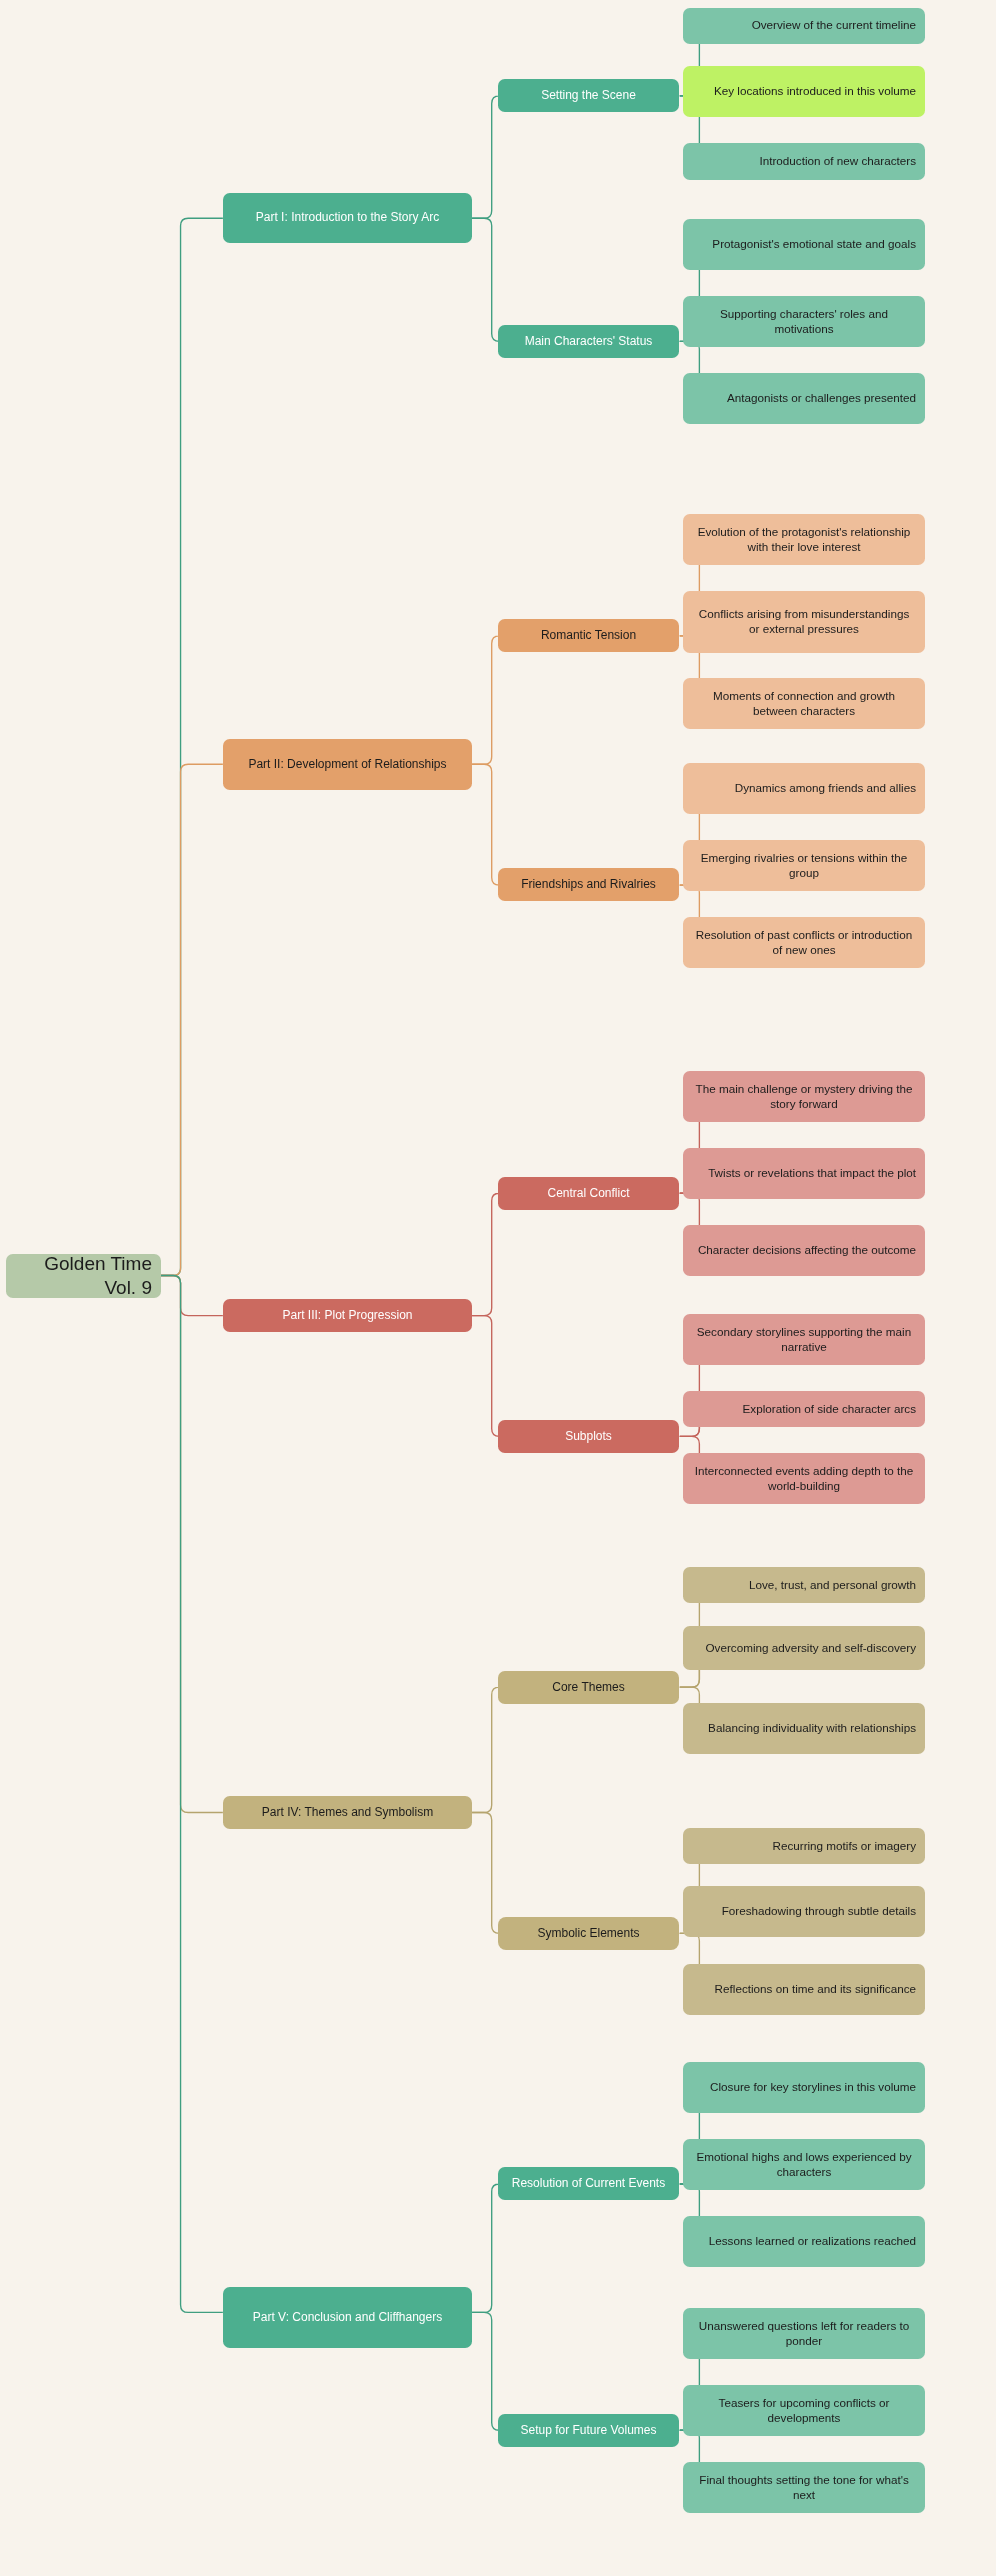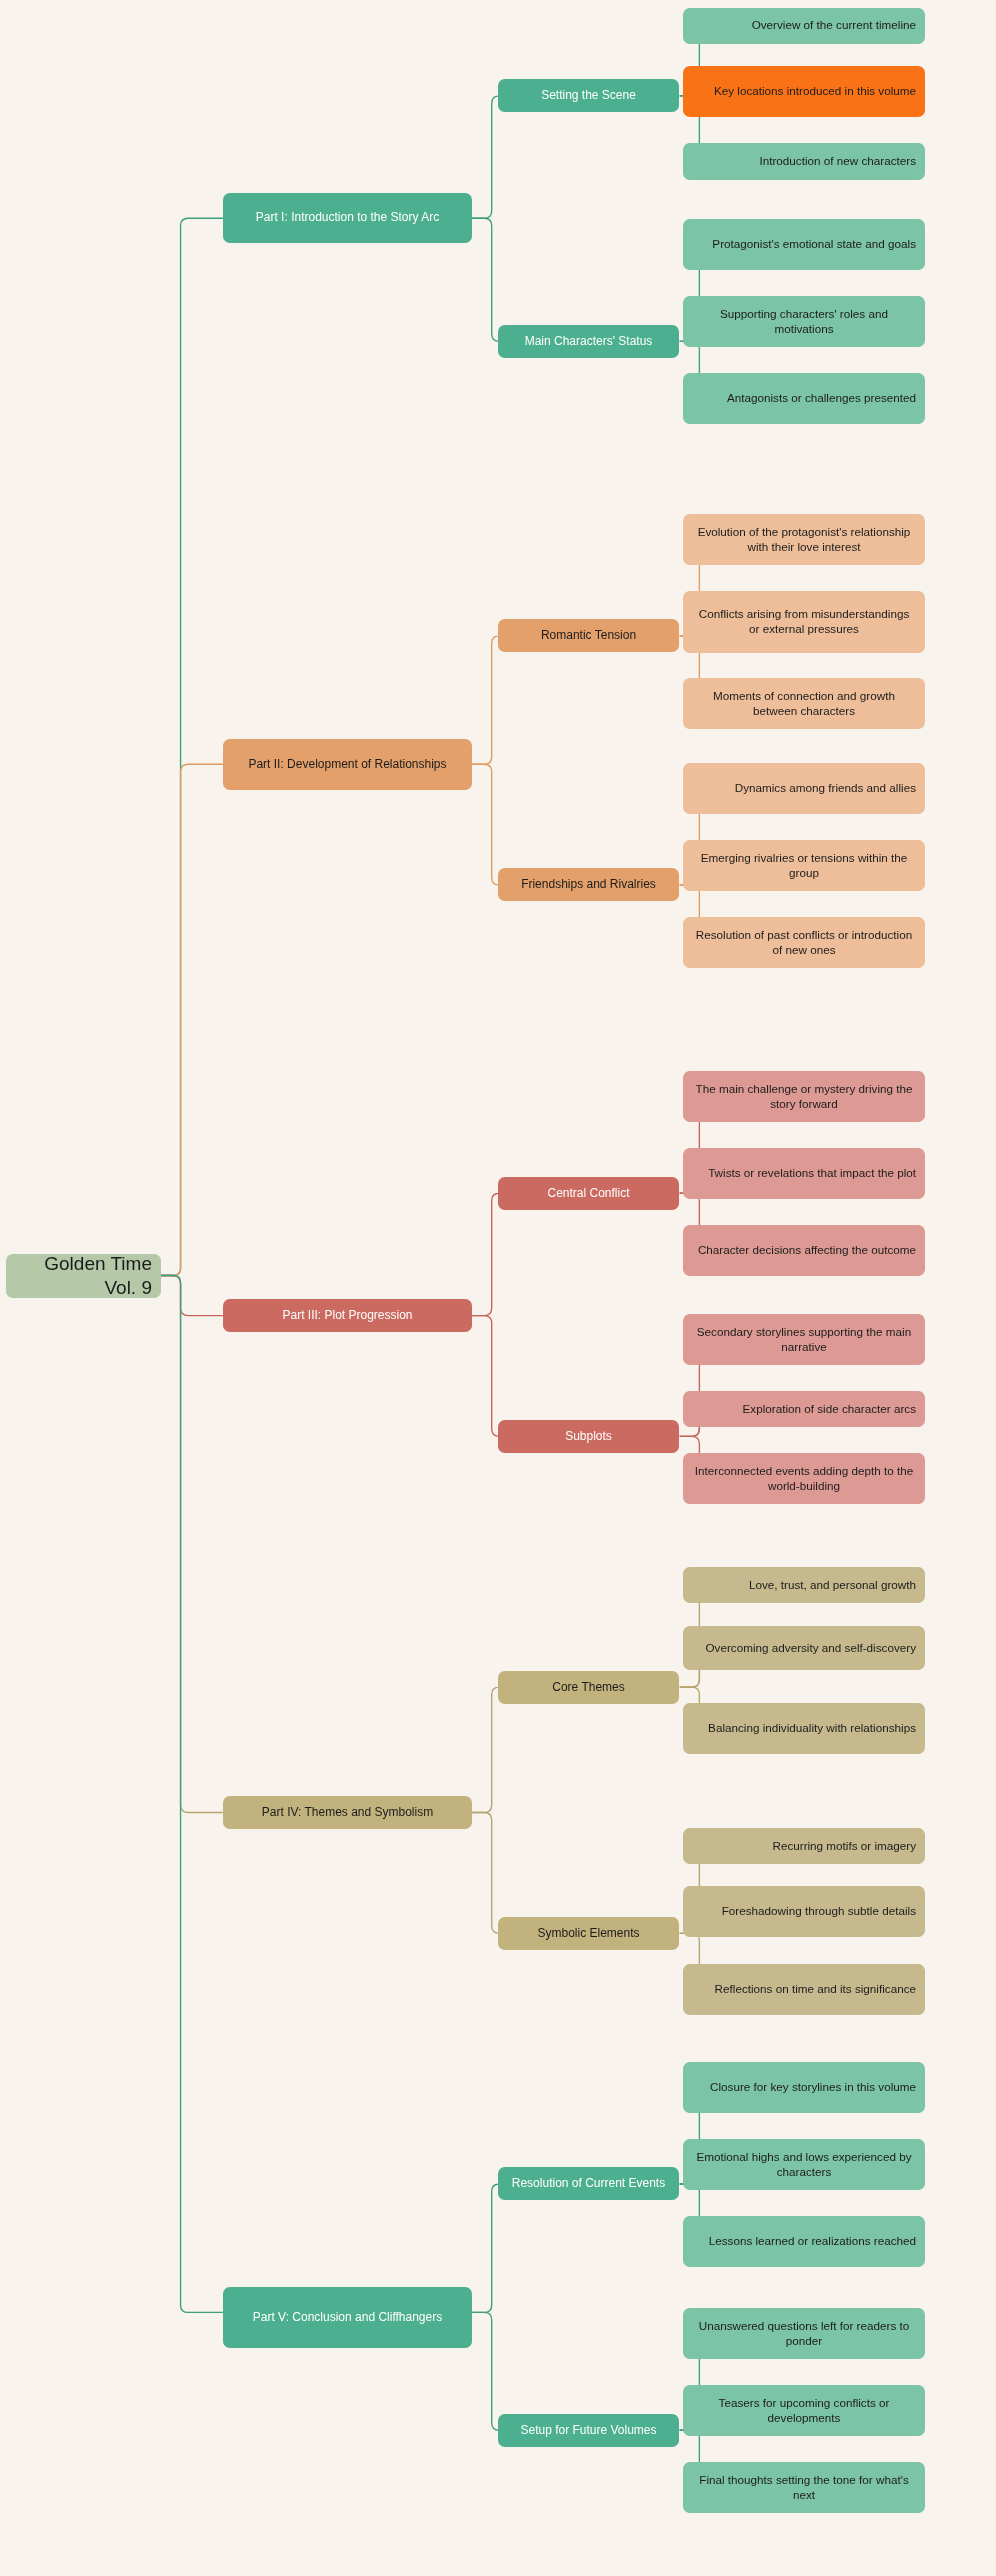--- a/index.html
+++ b/index.html
@@ -81,21 +81,21 @@
       </div>
       <div class="node l1 white-text" style="left: 223px; top: 193px; width: 249px; height: 50px; background: rgb(76, 175, 143);">
         <span>Part I: Introduction to the Story Arc</span>
       </div>
       <div class="node l2 white-text" style="left: 498px; top: 79px; width: 181px; height: 33px; background: rgb(76, 175, 143);">
         <span>Setting the Scene</span>
       </div>
       <div class="node l3" style="left: 683px; top: 7.6px; width: 242px; height: 36px; background: rgb(124, 196, 168);">
         <span>Overview of the current timeline</span>
       </div>
-      <div class="node l3" style="left: 683px; top: 66px; width: 242px; height: 51px; background: #f97316;">
+      <div class="node l3" style="left: 683px; top: 66px; width: 242px; height: 51px; background: #bef264;">
         <span>Key locations introduced in this volume</span>
       </div>
       <div class="node l3" style="left: 683px; top: 143px; width: 242px; height: 37px; background: rgb(124, 196, 168);">
         <span>Introduction of new characters</span>
       </div>
       <div class="node l2 white-text" style="left: 498px; top: 325px; width: 181px; height: 33px; background: rgb(76, 175, 143);">
         <span>Main Characters' Status</span>
       </div>
       <div class="node l3" style="left: 683px; top: 219px; width: 242px; height: 51px; background: rgb(124, 196, 168);">
         <span>Protagonist's emotional state and goals</span>
@@ -168,21 +168,21 @@
       </div>
       <div class="node l3" style="left: 683px; top: 1567px; width: 242px; height: 36px; background: rgb(198, 185, 141);">
         <span>Love, trust, and personal growth</span>
       </div>
       <div class="node l3" style="left: 683px; top: 1626px; width: 242px; height: 44px; background: rgb(198, 185, 141);">
         <span>Overcoming adversity and self-discovery</span>
       </div>
       <div class="node l3" style="left: 683px; top: 1703px; width: 242px; height: 51px; background: rgb(198, 185, 141);">
         <span>Balancing individuality with relationships</span>
       </div>
-      <div class="node l2" style="left: 498px; top: 1917px; width: 181px; height: 33px; background: rgb(194, 178, 126);">
+      <div class="node l2" style="left: 498px; top: 1917px; width: 181px; height: 33px; background: rgb(194, 178, 126); border-radius: 8px;">
         <span>Symbolic Elements</span>
       </div>
       <div class="node l3" style="left: 683px; top: 1828px; width: 242px; height: 36px; background: rgb(198, 185, 141);">
         <span>Recurring motifs or imagery</span>
       </div>
       <div class="node l3" style="left: 683px; top: 1886px; width: 242px; height: 51px; background: rgb(198, 185, 141);">
         <span>Foreshadowing through subtle details</span>
       </div>
       <div class="node l3" style="left: 683px; top: 1964px; width: 242px; height: 51px; background: rgb(198, 185, 141);">
         <span>Reflections on time and its significance</span>

